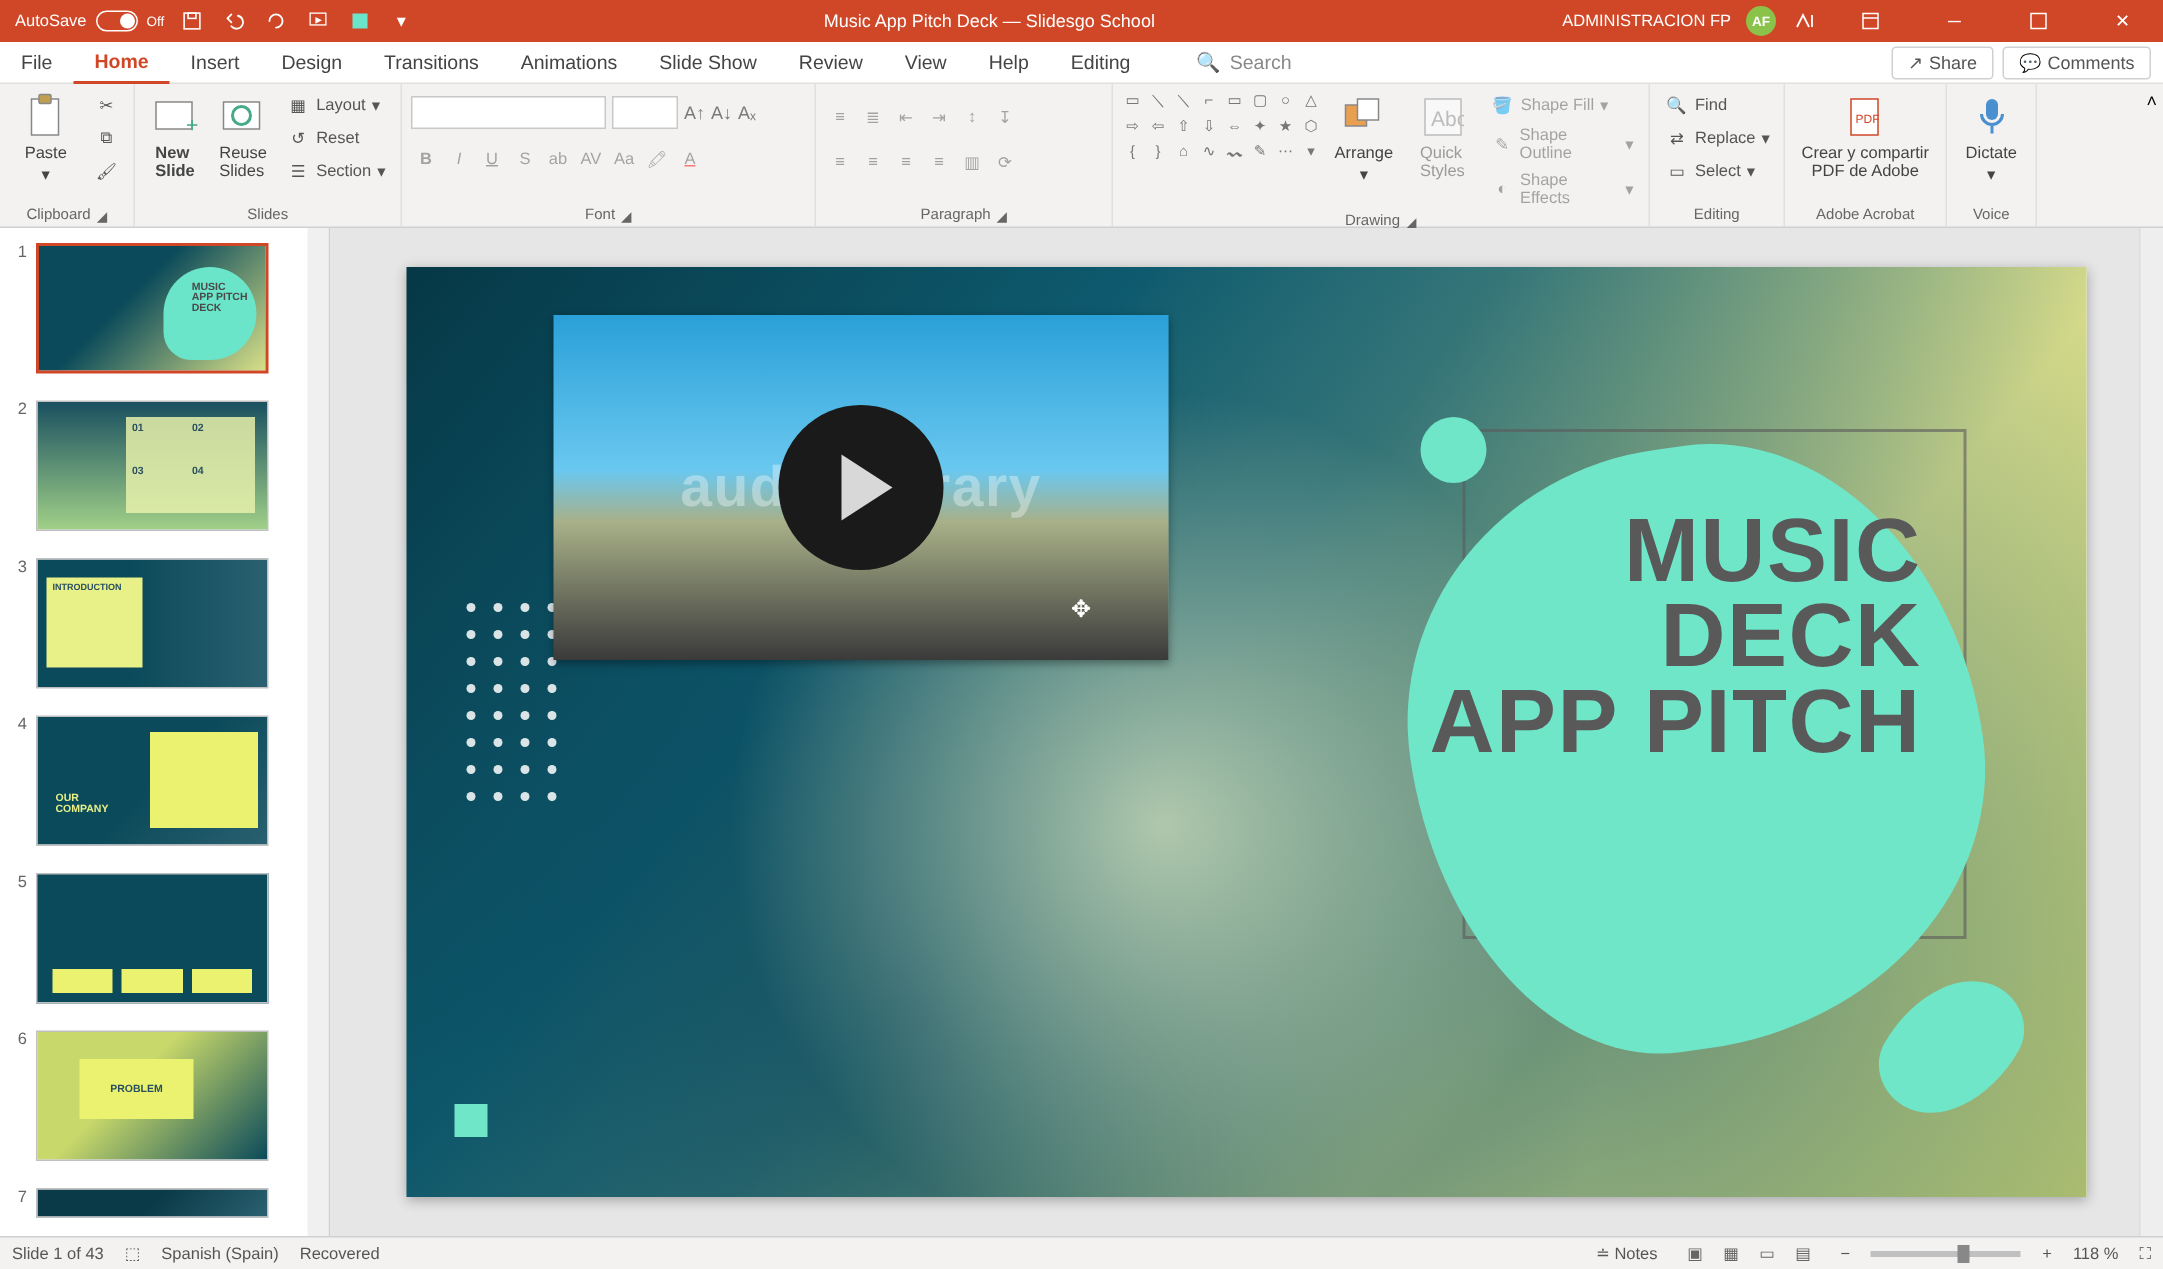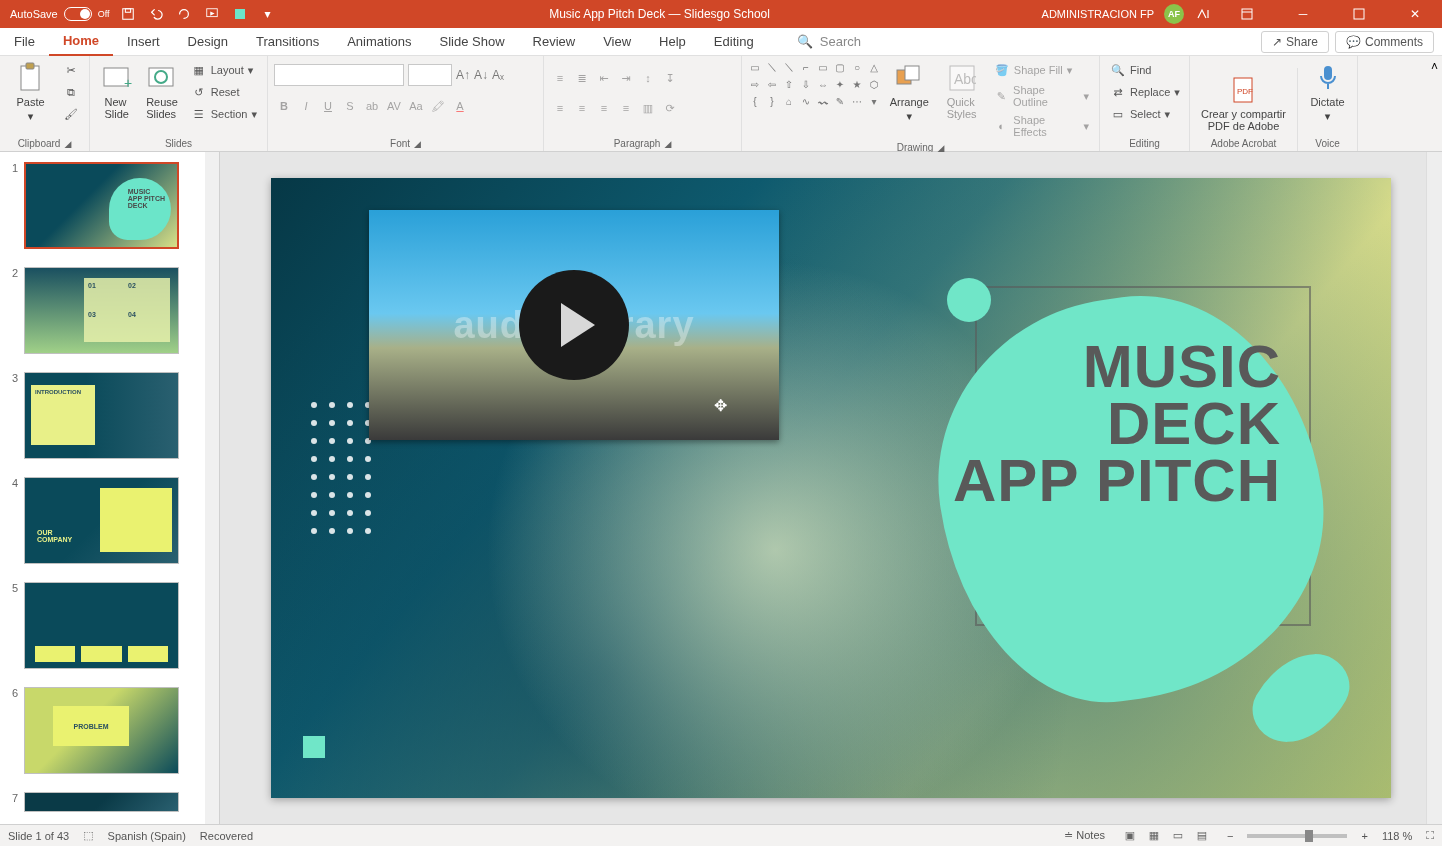--- a/index.html
+++ b/index.html
@@ -240,21 +240,21 @@
 
   <div class="ribbon-group" style="width:178px;">
     <div class="ribbon-group-content">
       <div class="ribbon-big-btn">
         <div class="ribbon-icon-lg">
             <svg width="30" height="28">
               <rect x="2" y="4" width="24" height="18" fill="#fff" stroke="#888"></rect>
               <text x="22" y="24" font-size="14" fill="#4a8">+</text>
             </svg>
           </div>
-        <span style="white-space:pre-line;">New
+        <span style="white-space:pre-line;font-weight:bold;">New
 Slide</span>
       </div>
       <div class="ribbon-big-btn">
         <div class="ribbon-icon-lg">
             <svg width="30" height="28">
               <rect x="2" y="4" width="24" height="18" fill="#fff" stroke="#888"></rect>
               <circle cx="14" cy="13" r="6" fill="none" stroke="#4a8" stroke-width="2"></circle>
             </svg>
           </div>
         <span style="white-space:pre-line;">Reuse
@@ -398,21 +398,21 @@
             <span class="ribbon-mini-icon">🔍</span>
             <span>Find</span>
           </div>
         <div class="ribbon-mini-btn"><span class="ribbon-mini-icon">⇄</span><span>Replace</span>▾</div>
         <div class="ribbon-mini-btn"><span class="ribbon-mini-icon">▭</span><span>Select</span>▾</div>
       </div>
     </div>
     <div class="ribbon-group-label">Editing</div>
   </div>
 
-  <div class="ribbon-group" style="width:108px;margin-top:12px;">
+  <div class="ribbon-group" style="width:108px;">
     <div class="ribbon-group-content">
       <div class="ribbon-big-btn" style="width:96px;">
         <div class="ribbon-icon-lg">
             <svg width="28" height="28">
               <rect x="4" y="2" width="18" height="24" fill="#fff" stroke="#d04727"></rect>
               <text x="7" y="18" font-size="8" fill="#d04727">PDF</text>
             </svg>
           </div>
         <span style="white-space:pre-line;text-align:center;">Crear y compartir
 PDF de Adobe</span>

